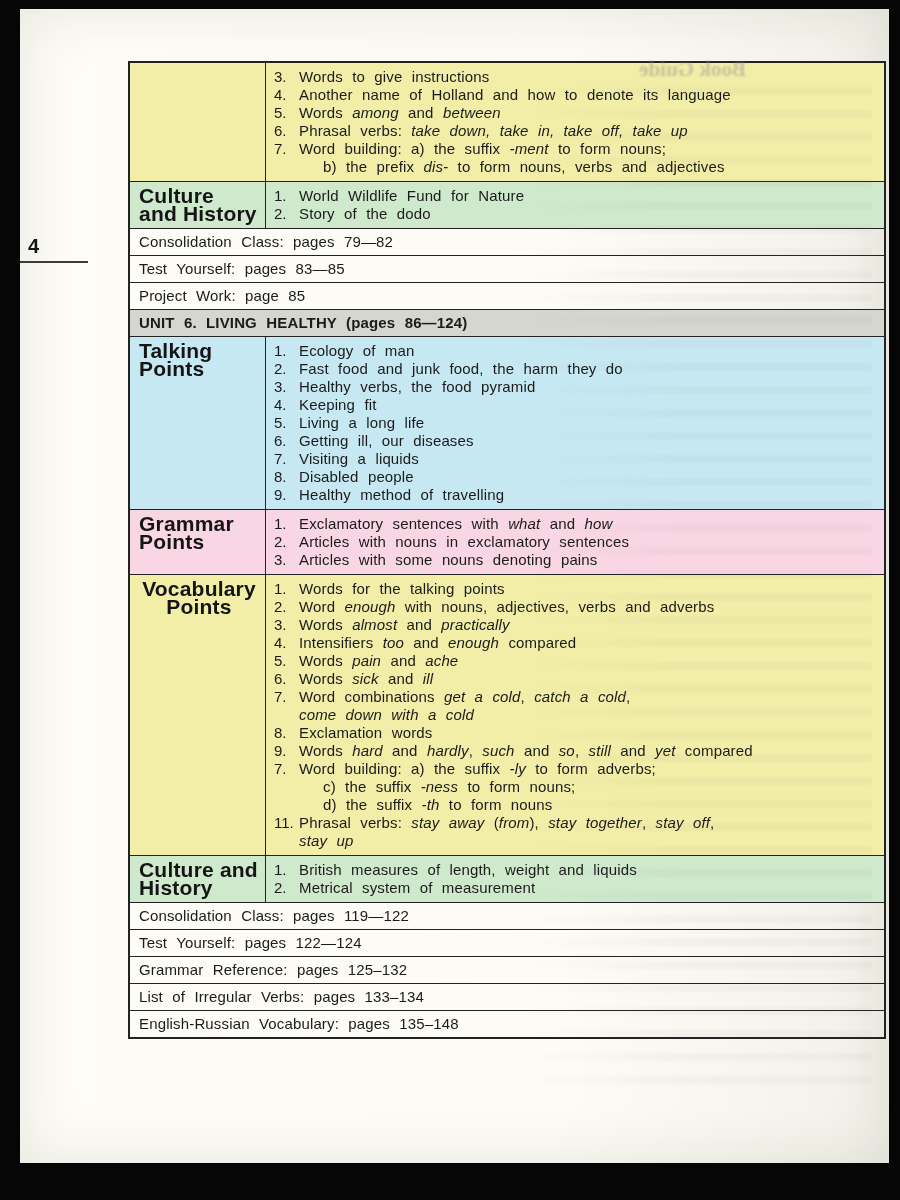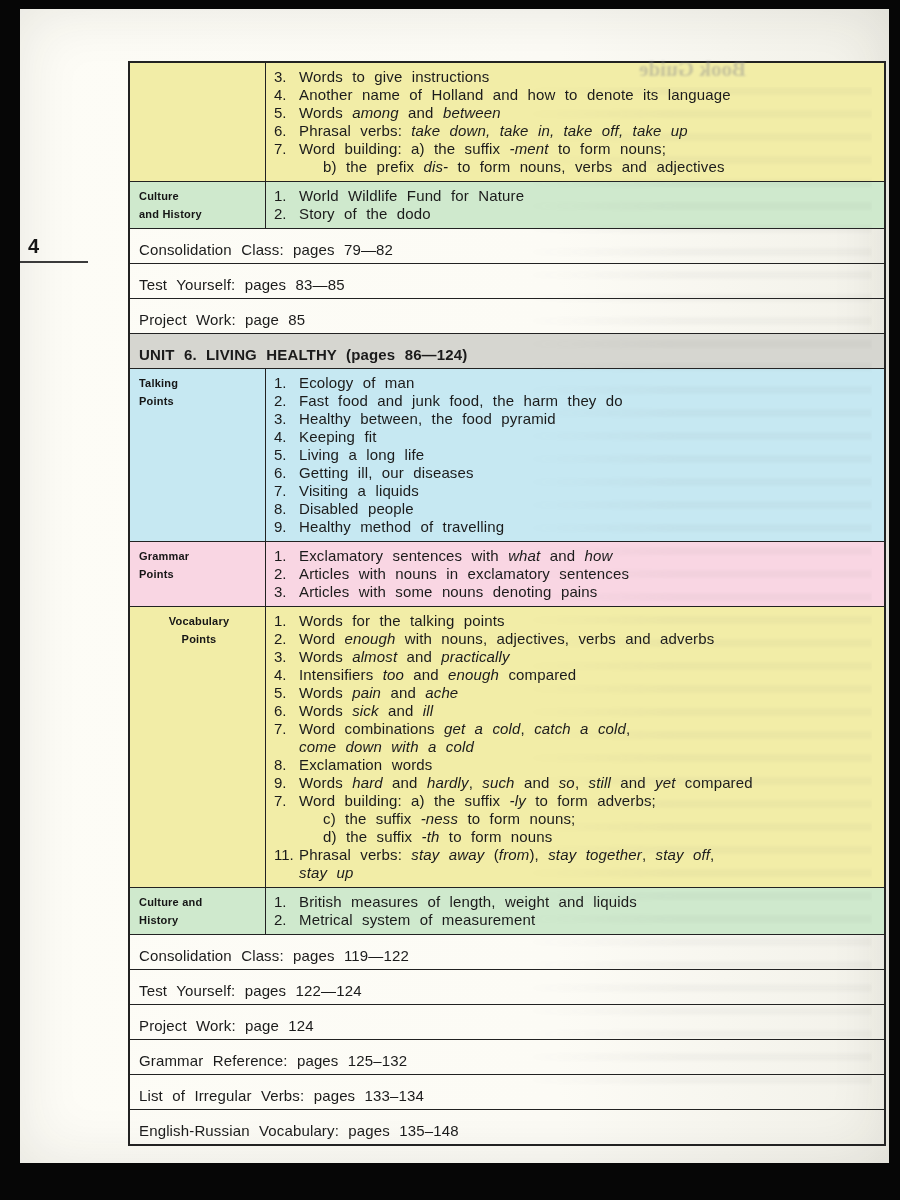--- a/index.html
+++ b/index.html
@@ -37,32 +37,32 @@
     z-index: 2;
   }
   .row { display: flex; }
   .row + .row { border-top: 1px solid #222222; }
   .label-cell {
     flex: 0 0 136px;
     border-right: 1px solid #222222;
     padding: 5px 6px 5px 9px;
   }
   .label-text {
-    font-weight: bold; font-size: 11px; line-height: 18px;
+    font-weight: bold; font-size: 21px; line-height: 18px;
     white-space: pre-line; color: #151515; letter-spacing: 0.2px;
   }
   .items-cell { flex: 1; padding: 5px 6px 5px 0; }
   .line { display: flex; font-size: 15px; line-height: 18px; color: #1b1b1b; }
   .num { flex: 0 0 33px; padding-left: 8px; }
   .txt { flex: 1; word-spacing: 5px; letter-spacing: 0.15px; padding-right: 2px; }
   .txt.ind { padding-left: 24px; }
   .it { font-style: italic; margin-top: 21px; }
   .row.full, .row.unit {
     display: block;
-    padding: 12px 8px 4px 9px;
+    padding: 4px 8px 4px 9px;
     font-size: 15px; line-height: 18px;
     word-spacing: 5px; letter-spacing: 0.15px;
   }
   .row.unit { font-weight: bold; }
   
   .ghost { position: absolute; inset: 0; pointer-events: none; z-index: 4; }
   .ghost-title {
     position: absolute; left: 586px; top: 48px; width: 140px;
     transform: scaleX(-1);
     font-family: "Liberation Serif", serif;
@@ -150,21 +150,21 @@
           <div class="line">
             <span class="num">1.</span>
             <span class="txt"><span>Ecology of man</span></span>
           </div>
           <div class="line">
             <span class="num">2.</span>
             <span class="txt"><span>Fast food and junk food, the harm they do</span></span>
           </div>
           <div class="line">
             <span class="num">3.</span>
-            <span class="txt"><span>Healthy between, the food pyramid</span></span>
+            <span class="txt"><span>Healthy verbs, the food pyramid</span></span>
           </div>
           <div class="line">
             <span class="num">4.</span>
             <span class="txt"><span>Keeping fit</span></span>
           </div>
           <div class="line">
             <span class="num">5.</span>
             <span class="txt"><span>Living a long life</span></span>
           </div>
           <div class="line">
@@ -284,21 +284,20 @@
             <span class="txt"><span>British measures of length, weight and liquids</span></span>
           </div>
           <div class="line">
             <span class="num">2.</span>
             <span class="txt"><span>Metrical system of measurement</span></span>
           </div>
         </div>
       </div>
       <div class="row full"><span class="fulltxt"><span>Consolidation Class: pages 119—122</span></span></div>
       <div class="row full"><span class="fulltxt"><span>Test Yourself: pages 122—124</span></span></div>
-      <div class="row full"><span class="fulltxt"><span>Project Work: page 124</span></span></div>
       <div class="row full"><span class="fulltxt"><span>Grammar Reference: pages 125–132</span></span></div>
       <div class="row full"><span class="fulltxt"><span>List of Irregular Verbs: pages 133–134</span></span></div>
       <div class="row full"><span class="fulltxt"><span>English-Russian Vocabulary: pages 135–148</span></span></div>
     </div>
 
   <div class="ghost">
     <div class="ghost-title">Book Guide</div>
     <div class="ghost-lines"></div>
   </div>
 </div>

